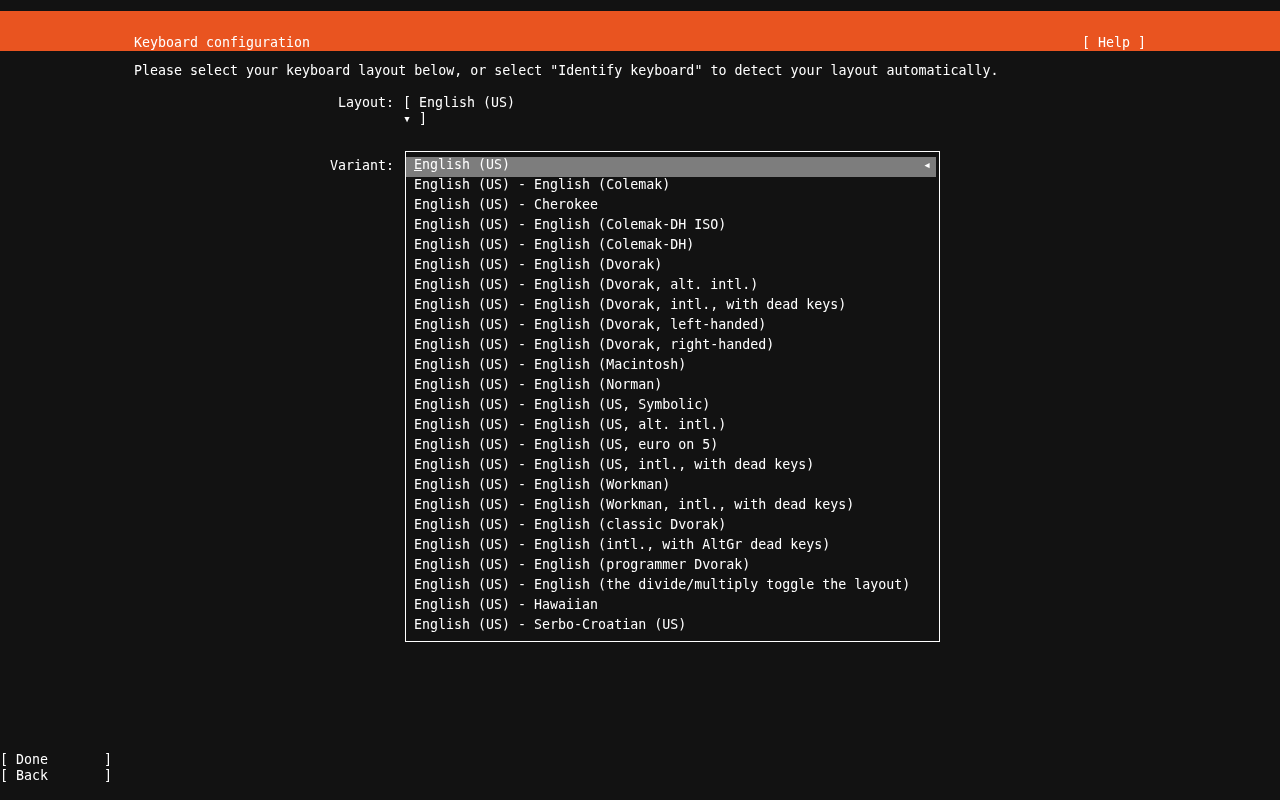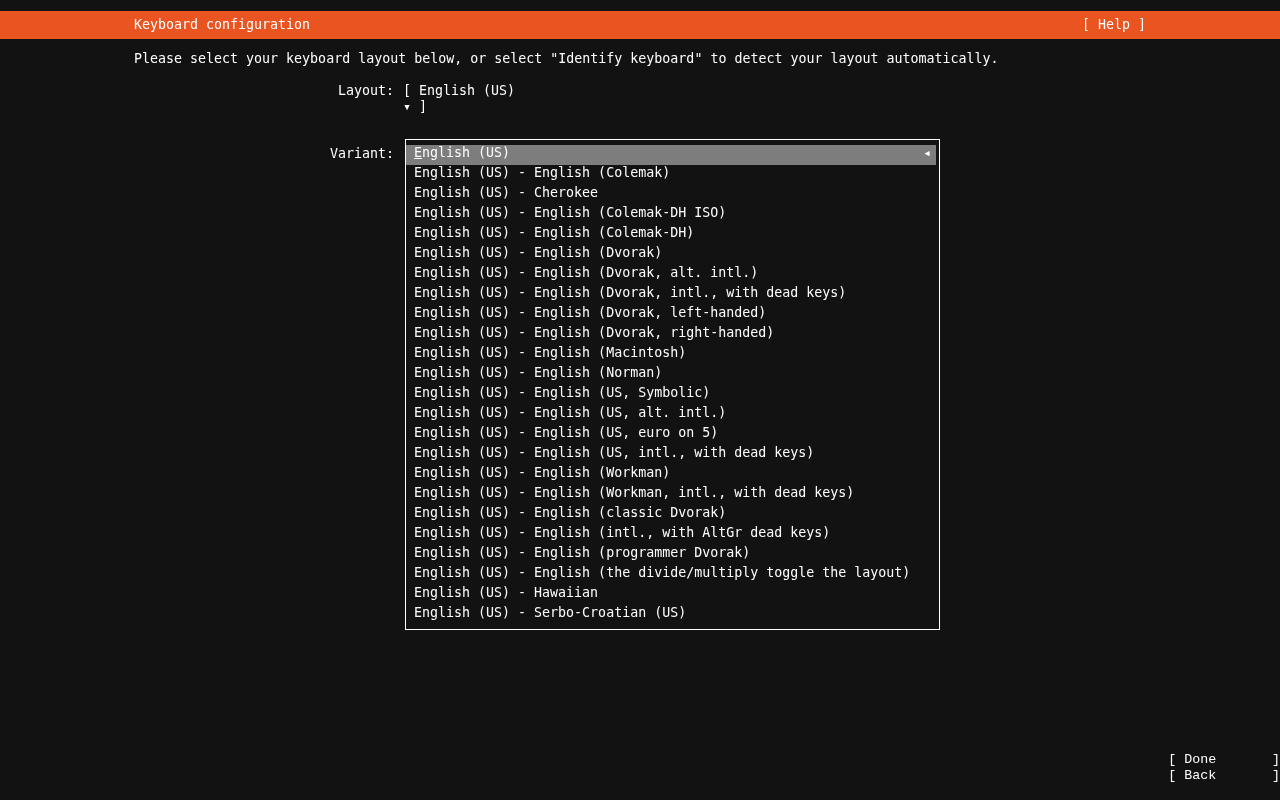--- a/index.html
+++ b/index.html
@@ -8,25 +8,25 @@
     background: #121212;
     font-family: "DejaVu Sans Mono", "Liberation Mono", monospace;
     font-size: 13.3px;
     line-height: 16px;
     color: #ffffff;
     overflow: hidden;
     position: relative;
   }
   .top-strip { height: 11px; background: #121212; }
   .header-bar {
-    height: 28px;
+    height: 40px;
     background: #e95420;
     display: flex;
     justify-content: space-between;
-    align-items: center;
+    align-items: flex-end;
     padding: 0 134px;
     white-space: pre;
   }
   .help-button { cursor: pointer; white-space: pre; }
   .instruction {
     margin: 12px 0 0 134px;
     white-space: pre;
   }
   .field-row {
     display: flex;
@@ -73,22 +73,21 @@
     padding-right: 5px;
     margin-right: 3px;
   }
   .cursor-char { text-decoration: underline; }
   .arrow-icon { white-space: pre; }
   .footer {
     position: absolute;
     top: 752px;
     left: 0;
     width: 100%;
-    text-align: right;
-    font-family: Liberation Mono, monospace;
+    text-align: left;
   }
   .footer-button {
     height: 16px;
     line-height: 16px;
     white-space: pre;
     cursor: pointer;
   }
 </style>
 </head>
 <body>

